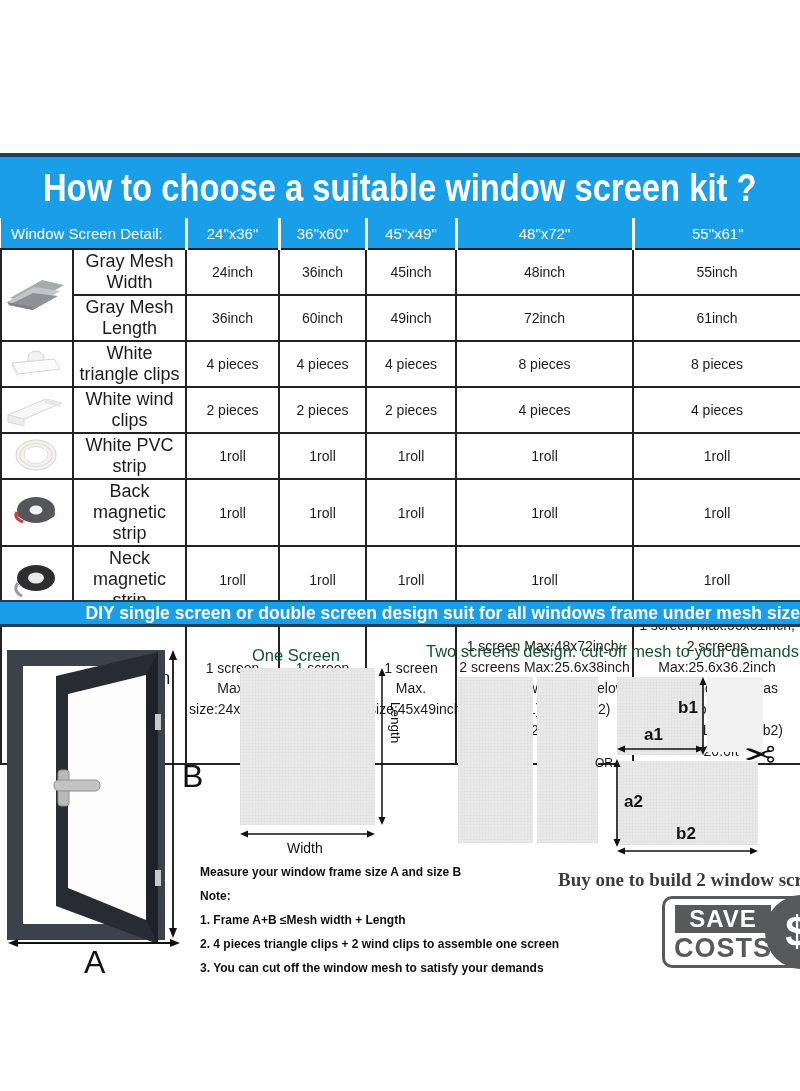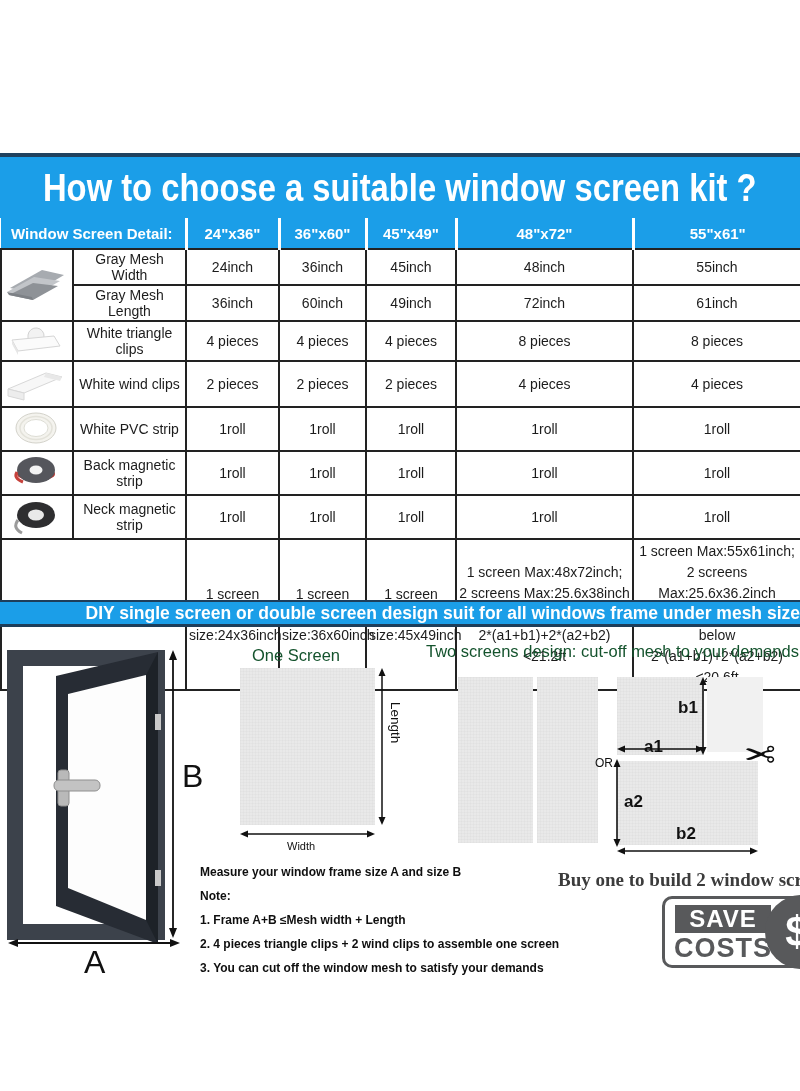--- a/index.html
+++ b/index.html
@@ -13,22 +13,22 @@
     background:#1b9ee8; border-top:4px solid #20415e;
     display:flex; align-items:center; justify-content:center; }
   .title-text { color:#fff; font-weight:bold; font-size:39px; white-space:nowrap;
     transform:scaleX(.84); letter-spacing:0px; }
 
   
   table.spec { position:absolute; top:218px; left:0; width:800px;
     border-collapse:collapse; table-layout:fixed; }
   table.spec td { border:2px solid #222; text-align:center; vertical-align:middle;
     font-size:14px; padding:1px 2px; background:#fff; }
-  table.spec td.lbl { font-size:14px; }
-  table.spec tr.head th { background:#1b9ee8; color:#fff; font-weight:bold;
+  table.spec td.lbl { font-size:18px; }
+  table.spec tr.head th { background:#1b9ee8; color:#fff; font-weight:normal;
     font-size:15px; border-left:3px solid #fff; border-bottom:2px solid #222;
     text-align:center; vertical-align:middle; }
   table.spec tr.head th.first { border-left:none; text-align:left; padding-left:10px; }
   table.spec td.icon-cell { padding:0; }
   td.diy { white-space:pre-line; font-size:13.5px; line-height:1.45; }
   td.diy-long { white-space:pre-line; font-size:13px; line-height:1.5; padding:0 1px; }
 
   
   .banner { position:absolute; top:600px; left:0; width:800px; height:27px;
     background:#1b9ee8; border-top:2px solid #1e3e5a; border-bottom:3px solid #1e3e5a;
@@ -36,21 +36,21 @@
   .banner span { color:#fff; font-weight:bold; font-size:17.5px; white-space:nowrap; }
 
   
   .bottom { position:absolute; top:630px; left:0; width:800px; height:461px; }
   .abs { position:absolute; }
   .mesh { background:#e9e9e9;
     background-image:repeating-linear-gradient(0deg, rgba(0,0,0,.018) 0 1px, transparent 1px 3px),
                      repeating-linear-gradient(90deg, rgba(0,0,0,.018) 0 1px, transparent 1px 3px); }
   .mesh-light { background:#f1f1f1; }
   .dim-label { font-size:17px; font-weight:bold; color:#111; }
-  .small-cap { font-size:11px; color:#111; }
+  .small-cap { font-size:14px; color:#111; }
   .sec-title { font-size:16.5px; color:#14532d; }
   .big-letter { font-size:32px; color:#111; }
   .scissors { font-size:38px; color:#0d0d0d; transform:scaleX(-1); display:inline-block; line-height:1; }
   .or-label { font-size:12px; color:#111;text-align:center; }
   .vertical-text { writing-mode:vertical-rl; font-size:13.5px; color:#111; }
 
   
   .notes { position:absolute; left:200px; top:230px; width:470px;
     font-size:12px; line-height:24px; color:#0f0f0f;font-weight:bold; }
   .promo-head { position:absolute; left:558px; top:239px; width:260px;
@@ -286,21 +286,21 @@
       <line x1="6" y1="4" x2="6" y2="74" stroke="#111" stroke-width="1.6"></line>
       <polygon points="6,0 2.5,8 9.5,8" fill="#111"></polygon>
       <polygon points="6,78 2.5,70 9.5,70" fill="#111"></polygon>
     </svg>
     <div class="abs dim-label" style="left:678px; top:68px;">b1</div>
     <svg class="abs" style="left:617px; top:113px;" width="87" height="12">
       <line x1="4" y1="6" x2="83" y2="6" stroke="#111" stroke-width="1.6"></line>
       <polygon points="0,6 8,2.5 8,9.5" fill="#111"></polygon>
       <polygon points="87,6 79,2.5 79,9.5" fill="#111"></polygon>
     </svg>
-    <div class="abs dim-label" style="left:644px; top:107px;">a1</div>
+    <div class="abs dim-label" style="left:644px; top:95px;">a1</div>
 
     <span class="abs scissors" style="left:744px; top:106px;">✂</span>
 
     <div class="abs mesh" style="left:617px; top:131px; width:141px; height:84px;"></div>
     <svg class="abs" style="left:611px; top:129px;" width="12" height="88">
       <line x1="6" y1="4" x2="6" y2="84" stroke="#111" stroke-width="1.6"></line>
       <polygon points="6,0 2.5,8 9.5,8" fill="#111"></polygon>
       <polygon points="6,88 2.5,80 9.5,80" fill="#111"></polygon>
     </svg>
     <div class="abs dim-label" style="left:624px; top:162px;">a2</div>

